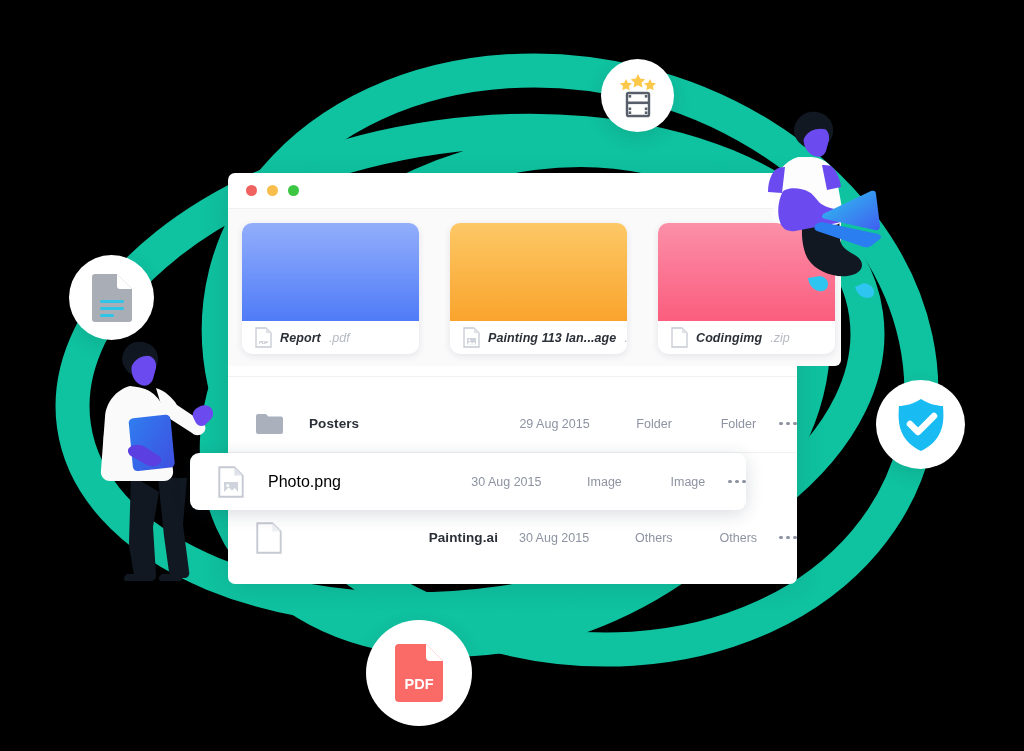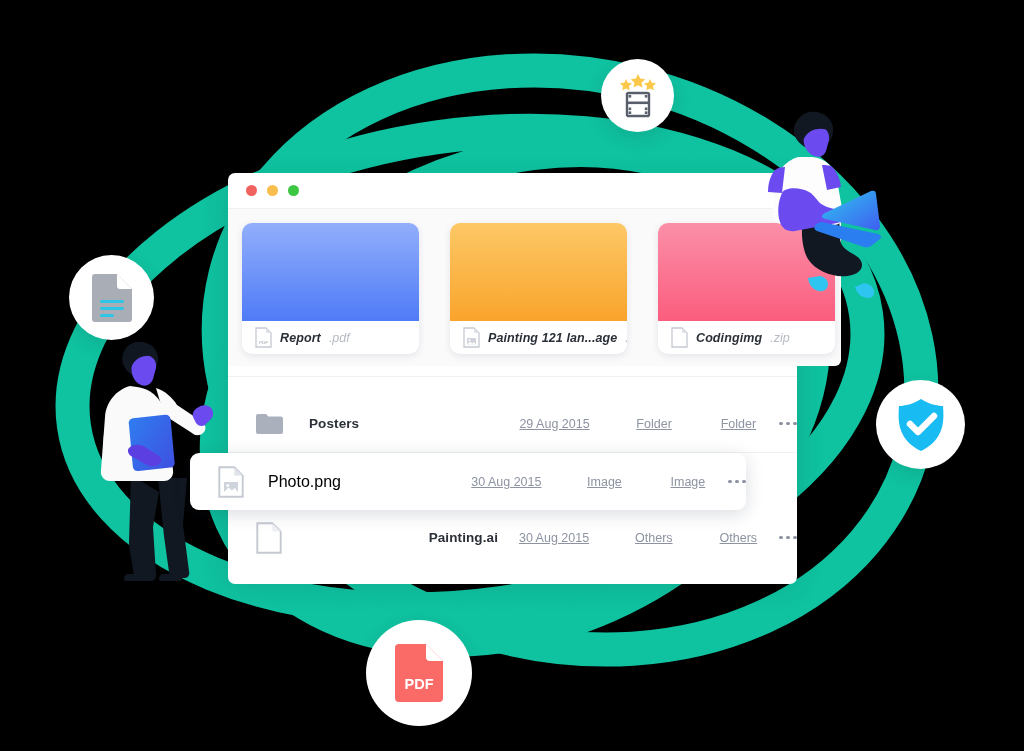--- a/index.html
+++ b/index.html
@@ -23,21 +23,21 @@
   .fcard .thumb{height:98px;border-radius:7px 7px 0 0;}
   .fcard .meta{height:33px;display:flex;align-items:center;padding-left:13px;gap:8px;}
   .fcard .fname{font-size:12.5px;color:#2b3038;font-weight:600;white-space:nowrap;letter-spacing:.1px;}
   .fcard .fext{font-size:12.5px;color:#b6bac3;font-weight:400;}
   .docglyph{width:17px;height:21px;flex:none;position:relative;}
 
   
   #list{position:absolute;left:228px;top:376px;width:569px;height:208px;background:#fff;border-radius:0 0 7px 7px;}
   .row{position:absolute;left:0;width:569px;height:57px;display:flex;align-items:center;}
   .row .nm{font-size:13.5px;color:#2b3038;font-weight:600;letter-spacing:.1px;}
-  .cell{font-size:12.5px;color:#8d93a1;font-weight:400;text-decoration:underline;}
+  .cell{font-size:12.5px;color:#8d93a1;font-weight:400;}
   .sep{position:absolute;left:0;width:569px;height:1px;background:#f0f1f3;}
   #row-sel{position:absolute;left:-38px;top:77px;width:556px;height:57px;background:#fff;border-radius:9px;
            box-shadow:0 4px 18px rgba(25,35,60,.16);display:flex;align-items:center;z-index:5;}
   .kebab{display:flex;gap:3.5px;}
   .kebab i{width:3.6px;height:3.6px;border-radius:50%;background:#8d93a1;display:block;}
 
   
   .badge{position:absolute;background:#fff;border-radius:50%;display:flex;align-items:center;
          justify-content:center;box-shadow:0 6px 20px rgba(0,0,0,.10);}
   .badge::before{content:"";position:absolute;inset:-5px;border-radius:50%;background:rgba(236,255,251,.55);z-index:-1;}
@@ -86,21 +86,21 @@
     <div class="fcard" style="left:222px;">
       <div class="thumb" style="background:linear-gradient(180deg,#fdc866,#f9a42c);"></div>
       <div class="meta">
         <svg class="docglyph" viewBox="0 0 17 21">
           <path d="M1 1h10l5 5v14H1z" fill="#fff" stroke="#c5c9d2" stroke-width="1.3"></path>
           <path d="M11 1l5 5h-5z" fill="#dfe2e8"></path>
           <rect x="4" y="11" width="9" height="6.5" fill="#cfd4dc"></rect>
           <circle cx="6.4" cy="13.2" r="1" fill="#fff"></circle>
           <path d="M4 17.5l3-3 2.2 2 1.8-1.6 2 2.6z" fill="#fff"></path>
         </svg>
-        <span class="fname">Painting 121 lan...age</span>
+        <span class="fname">Painting 113 lan...age</span>
         <span class="fext">.png</span>
       </div>
     </div>
 
     <div class="fcard" style="left:430px;text-align:center;">
       <div class="thumb" style="background:linear-gradient(180deg,#fb8fa8,#fb5d7e);"></div>
       <div class="meta">
         <svg class="docglyph" viewBox="0 0 17 21">
           <path d="M1 1h10l5 5v14H1z" fill="#fff" stroke="#c5c9d2" stroke-width="1.3"></path>
           <path d="M11 1l5 5h-5z" fill="#dfe2e8"></path>

